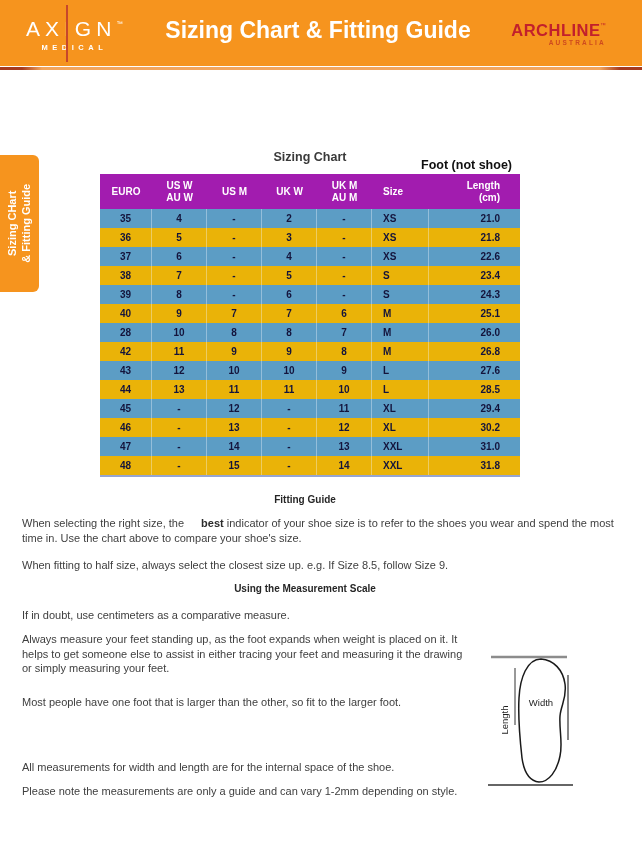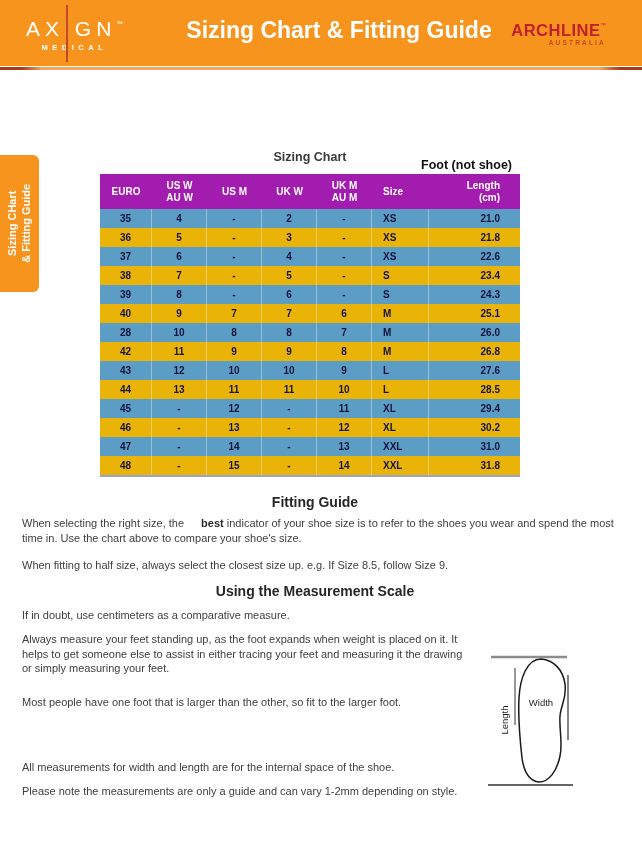--- a/index.html
+++ b/index.html
@@ -7,21 +7,21 @@
         font-family:"Liberation Sans",sans-serif;margin:0 auto;}
 
   
   .header{position:absolute;left:0;top:0;width:642px;height:66px;background:#F6941E;}
   .axign-logo{position:absolute;left:26px;top:13px;color:#fff;text-align:center;}
   .axign-word{position:relative;display:inline-block;font-size:21px;letter-spacing:5px;font-weight:400;line-height:22px;}
   .i-wrap{position:relative;display:inline-block;}
   .i-line{position:absolute;left:2px;top:-13px;width:2px;height:57px;background:#C7472B;}
   .tm{font-size:6.5px;vertical-align:10px;letter-spacing:0;}
   .axign-sub{font-size:7.5px;font-weight:700;letter-spacing:4.5px;margin-top:3px;}
-  .page-title{position:absolute;left:129px;top:17px;width:420px;text-align:center;
+  .page-title{position:absolute;left:108px;top:17px;width:420px;text-align:center;
               color:#fff;font-size:23px;font-weight:700;}
   .archline-logo{position:absolute;right:36px;top:22px;text-align:right;line-height:1;}
   .archline-name{font-size:16.5px;font-weight:700;color:#C2202C;letter-spacing:.5px;}
   .archline-tm{font-size:5.5px;vertical-align:9px;color:#C2202C;}
   .archline-sub{font-size:6.5px;font-weight:700;color:#CE4A1E;letter-spacing:2.2px;margin-top:1px;}
   .header-rule{position:absolute;left:0;top:67px;width:642px;height:3px;
     background:linear-gradient(to right,#A63B1F 0px,#A63B1F 22px,#F2A55C 42px,#F2A55C 600px,#A63B1F 620px,#A63B1F 642px);}
 
   
   .side-tab{position:absolute;left:0;top:155px;width:39px;height:137px;background:#F6941E;
@@ -43,21 +43,21 @@
         height:100%;box-sizing:border-box;line-height:1.15;}
   .t-row .cell{border-right:1px solid rgba(240,245,252,0.38);}
   .t-row .col-6{border-right:none;}
   .col-0{width:52px;}.col-1{width:55px;}.col-2{width:55px;}.col-3{width:55px;}
   .col-4{width:55px;}.col-5{width:57px;}.col-6{width:91px;}
   .col-5{align-items:flex-start;padding-left:11px;}
   .col-6{align-items:flex-end;padding-right:20px;}
 
   
   .section-heading{position:absolute;left:0;width:610px;text-align:center;
-                   font-size:14px;font-weight:700;color:#262626;margin-left:10px;}
+                   font-size:10px;font-weight:700;color:#262626;}
   .body-text{position:absolute;left:22px;font-size:11px;color:#3E3E3E;line-height:1.32;}
   .body-text b{color:#2b2b2b;padding-left:14px;}
 
   
   .foot-diagram{position:absolute;left:483px;top:648px;width:95px;height:150px;}
   .diagram-label{position:absolute;font-size:9.5px;color:#1e1e1e;}
   .width-label{left:58px;top:54px;transform:translate(-50%,-50%);}
   .length-label{left:21px;top:72px;transform:translate(-50%,-50%) rotate(-90deg);}
 </style>
 </head>

